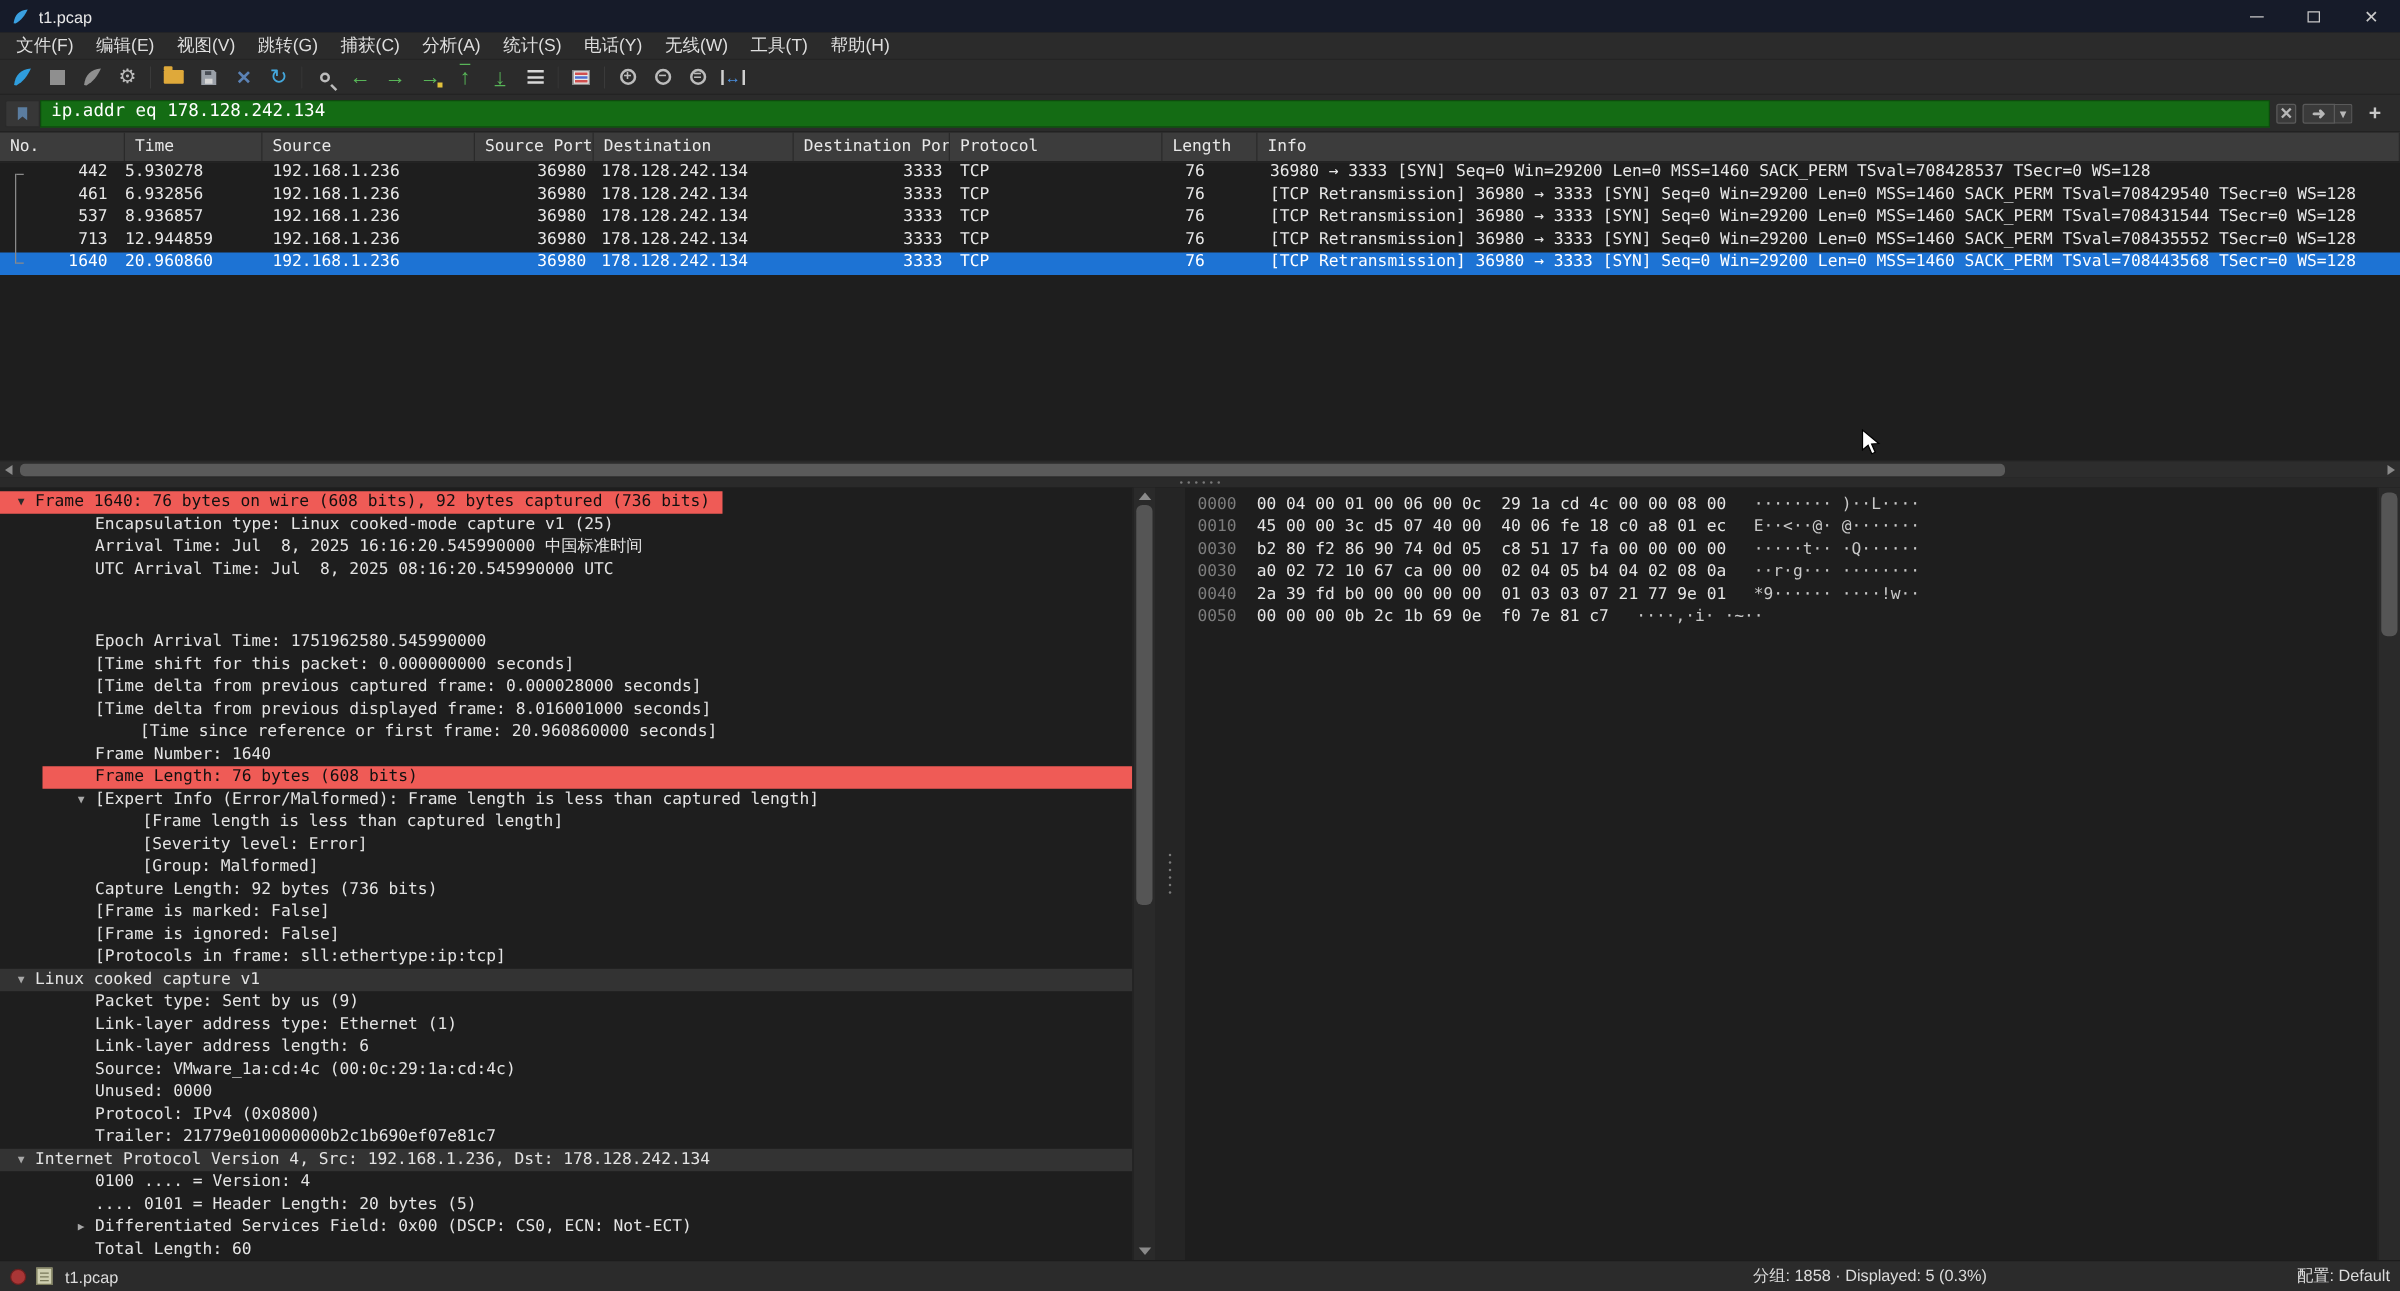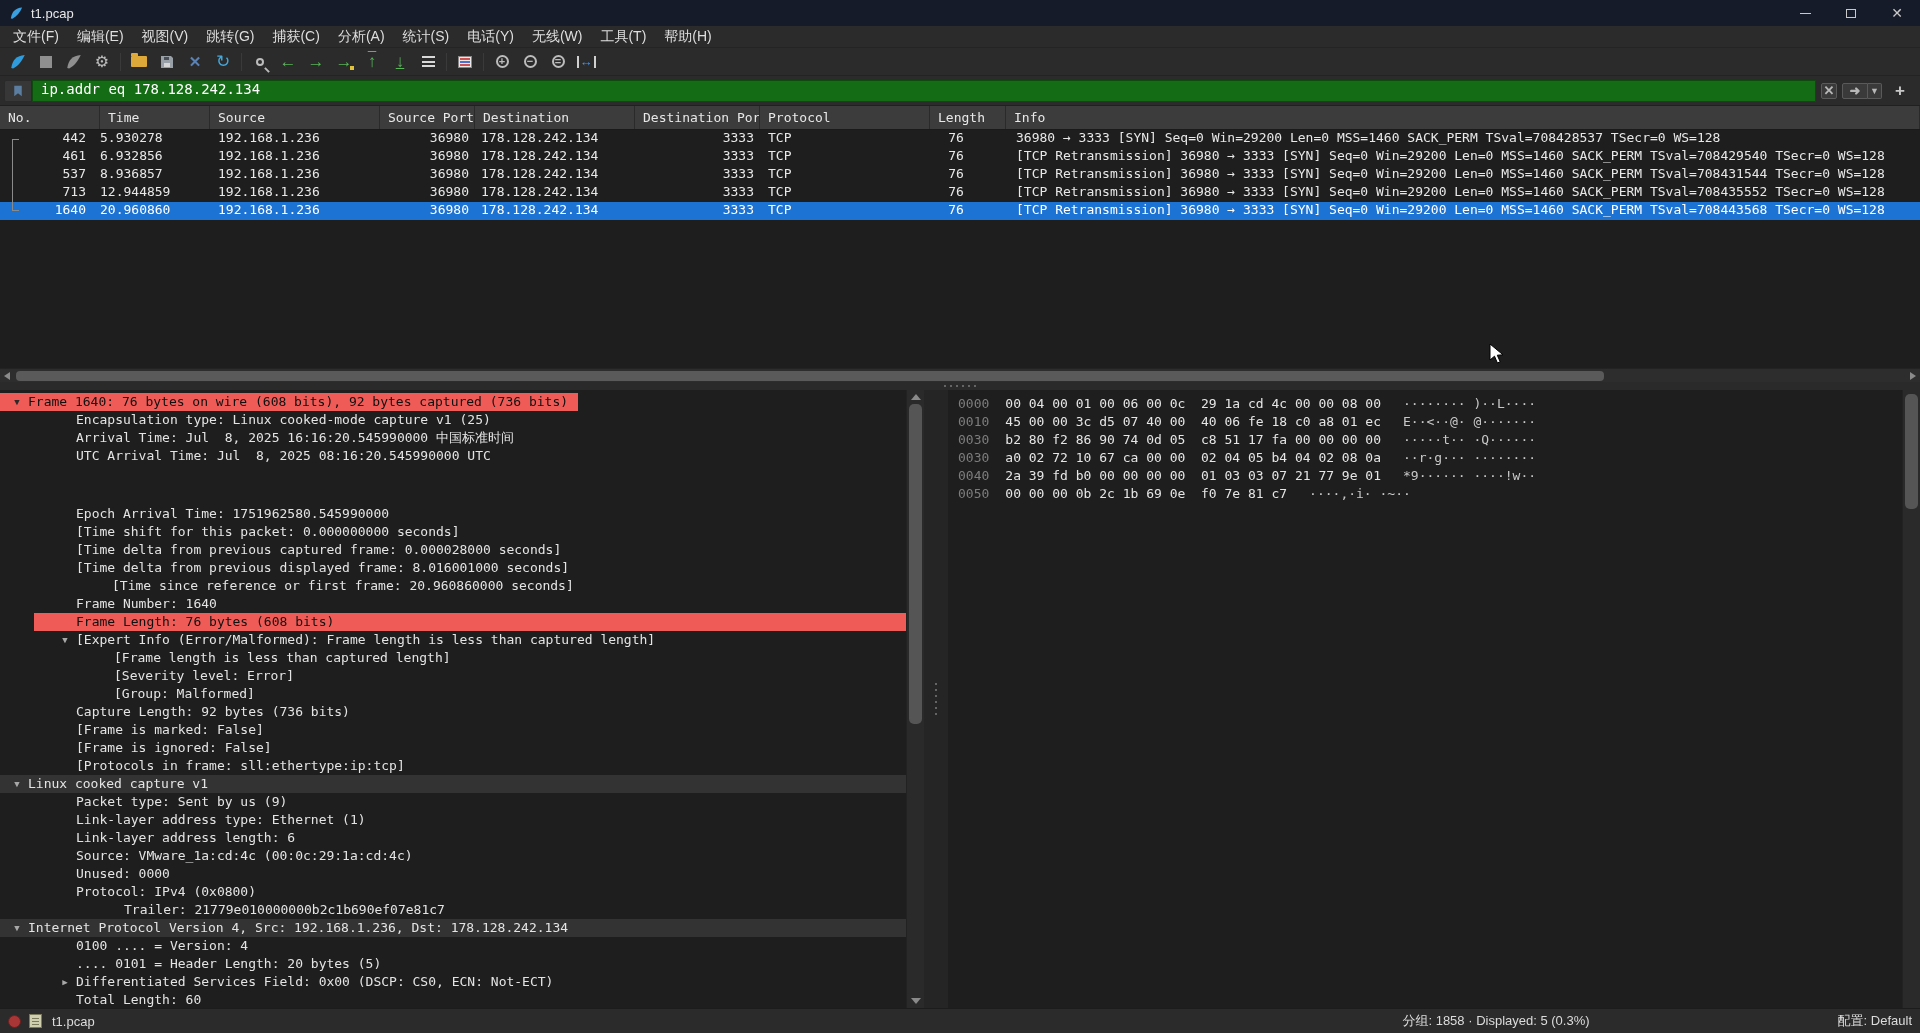--- a/index.html
+++ b/index.html
@@ -400,21 +400,21 @@
         <div class="dt-line" style="padding-left: 76px;"><span>[Frame is marked: False]</span></div>
         <div class="dt-line" style="padding-left: 76px;"><span>[Frame is ignored: False]</span></div>
         <div class="dt-line" style="padding-left: 76px;"><span>[Protocols in frame: sll:ethertype:ip:tcp]</span></div>
         <div class="dt-line hl-band" style="padding-left: 28px;"><span class="dt-arrow">▼</span><span>Linux cooked capture v1</span></div>
         <div class="dt-line" style="padding-left: 76px;"><span>Packet type: Sent by us (9)</span></div>
         <div class="dt-line" style="padding-left: 76px;"><span>Link-layer address type: Ethernet (1)</span></div>
         <div class="dt-line" style="padding-left: 76px;"><span>Link-layer address length: 6</span></div>
         <div class="dt-line" style="padding-left: 76px;"><span>Source: VMware_1a:cd:4c (00:0c:29:1a:cd:4c)</span></div>
         <div class="dt-line" style="padding-left: 76px;"><span>Unused: 0000</span></div>
         <div class="dt-line" style="padding-left: 76px;"><span>Protocol: IPv4 (0x0800)</span></div>
-        <div class="dt-line" style="padding-left: 76px; margin-left: 48px;"><span>Trailer: 21779e010000000b2c1b690ef07e81c7</span></div>
+        <div class="dt-line" style="padding-left: 76px;"><span>Trailer: 21779e010000000b2c1b690ef07e81c7</span></div>
         <div class="dt-line hl-band" style="padding-left: 28px;"><span class="dt-arrow">▼</span><span>Internet Protocol Version 4, Src: 192.168.1.236, Dst: 178.128.242.134</span></div>
         <div class="dt-line" style="padding-left: 76px;"><span>0100 .... = Version: 4</span></div>
         <div class="dt-line" style="padding-left: 76px;"><span>.... 0101 = Header Length: 20 bytes (5)</span></div>
         <div class="dt-line" style="padding-left: 76px;"><span class="dt-arrow">▶</span><span>Differentiated Services Field: 0x00 (DSCP: CS0, ECN: Not-ECT)</span></div>
         <div class="dt-line" style="padding-left: 76px;"><span>Total Length: 60</span></div>
         <div class="dt-line" style="padding-left: 76px;"><span>Identification: 0xd507 (54535)</span></div>
         <div class="dt-line" style="padding-left: 76px;"><span class="dt-arrow">▶</span><span>010. .... = Flags: 0x2, Don't fragment</span></div>
       </div>
     <div class="dt-vsb">
       <span class="vsb-arr vsb-up"></span>

